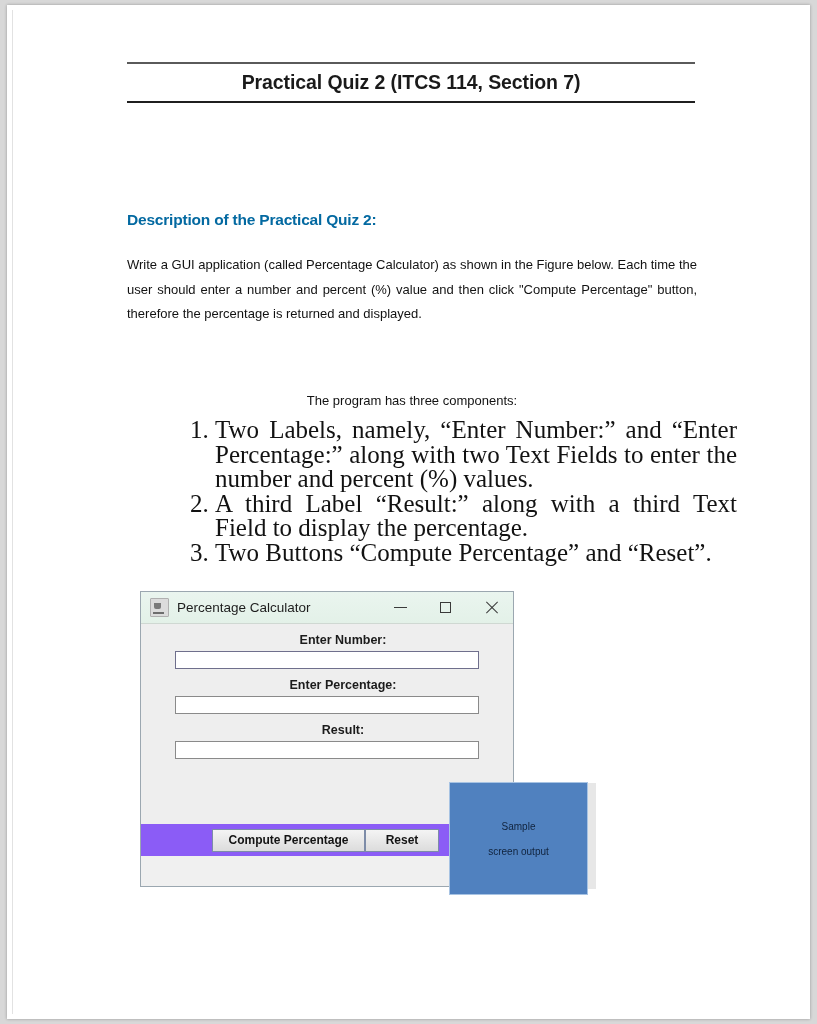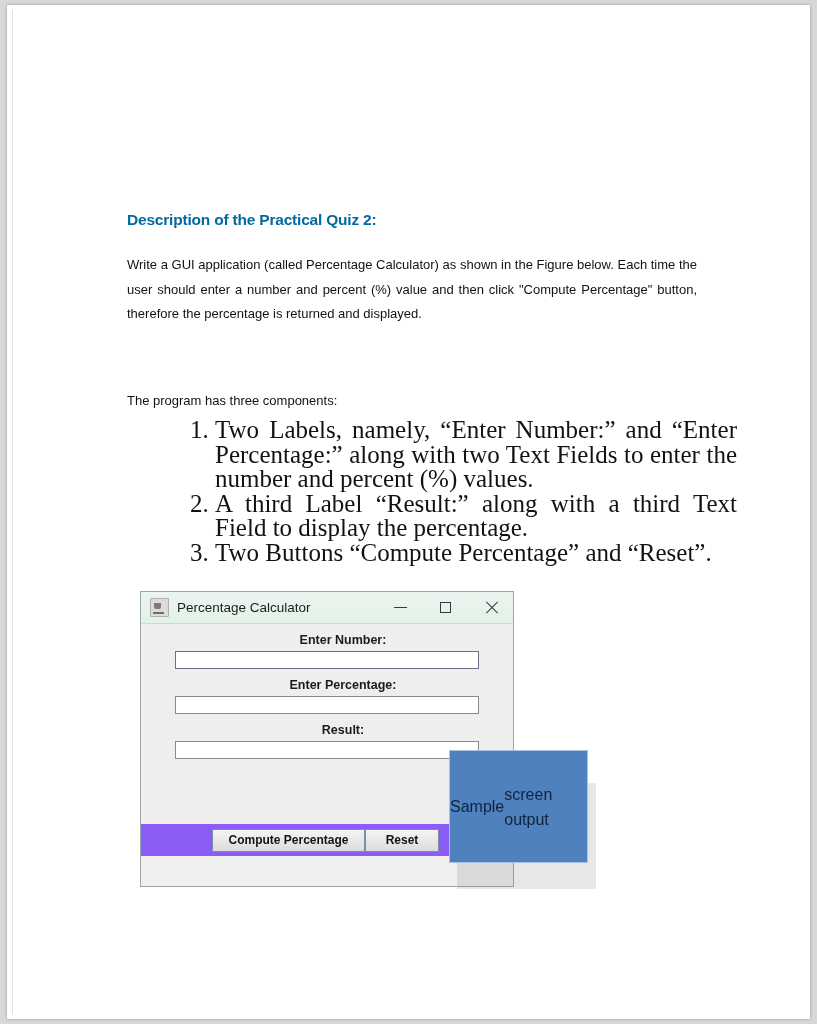--- a/index.html
+++ b/index.html
@@ -83,21 +83,21 @@
   }
   .para-intro {
     left: 114px;
     top: 243px;
     width: 570px;
   }
   .para-components {
     left: 114px;
     top: 379px;
     width: 570px;
-    text-align: left;
+    text-align: center;
   }
 
   ol.components {
     position: absolute;
     left: 166px;
     top: 408px;
     width: 522px;
     margin: 0;
     padding: 0 0 0 36px;
     font-family: "Liberation Serif", serif;
@@ -272,43 +272,48 @@
     position: absolute;
     left: 444px;
     top: 773px;
     width: 139px;
     height: 106px;
     background: rgba(120,120,120,0.18);
   }
   .callout {
     position: absolute;
     left: 436px;
-    top: 740px;
+    top: 772px;
     width: 139px;
     height: 113px;
     background: #5081bf;
     border: 1px solid #a7c3e3;
     box-sizing: border-box;
     display: flex;
-    flex-direction: row;
+    flex-direction: column;
     align-items: center;
     justify-content: center;
     font-family: "Liberation Sans", sans-serif;
-    font-size: 16px;
+    font-size: 10px;
     color: #10233d;
     line-height: 25px;
   }
 </style>
 </head>
 <body>
 
 <div class="page-shadow"></div>
 
 <div class="page">
 
+  <div class="title-block">
+    <div class="rule-top"></div>
+    <div class="doc-title">Practical Quiz 2 (ITCS 114, Section 7)</div>
+    <div class="rule-bottom"></div>
+  </div>
 
   <div class="section-heading">Description of the Practical Quiz 2:</div>
 
   <div class="para para-intro">Write a GUI application (called Percentage Calculator) as shown in the Figure below. Each time the user should enter a number and percent (%) value and then click "Compute Percentage" button, therefore the percentage is returned and displayed.</div>
 
   <div class="para para-components">The program has three components:</div>
 
   <ol class="components">
     <li>Two Labels, namely, “Enter Number:” and “Enter Percentage:” along with two Text Fields to enter the number and percent (%) values.</li>
     <li>A third Label “Result:” along with a third Text Field to display the percentage.</li>

